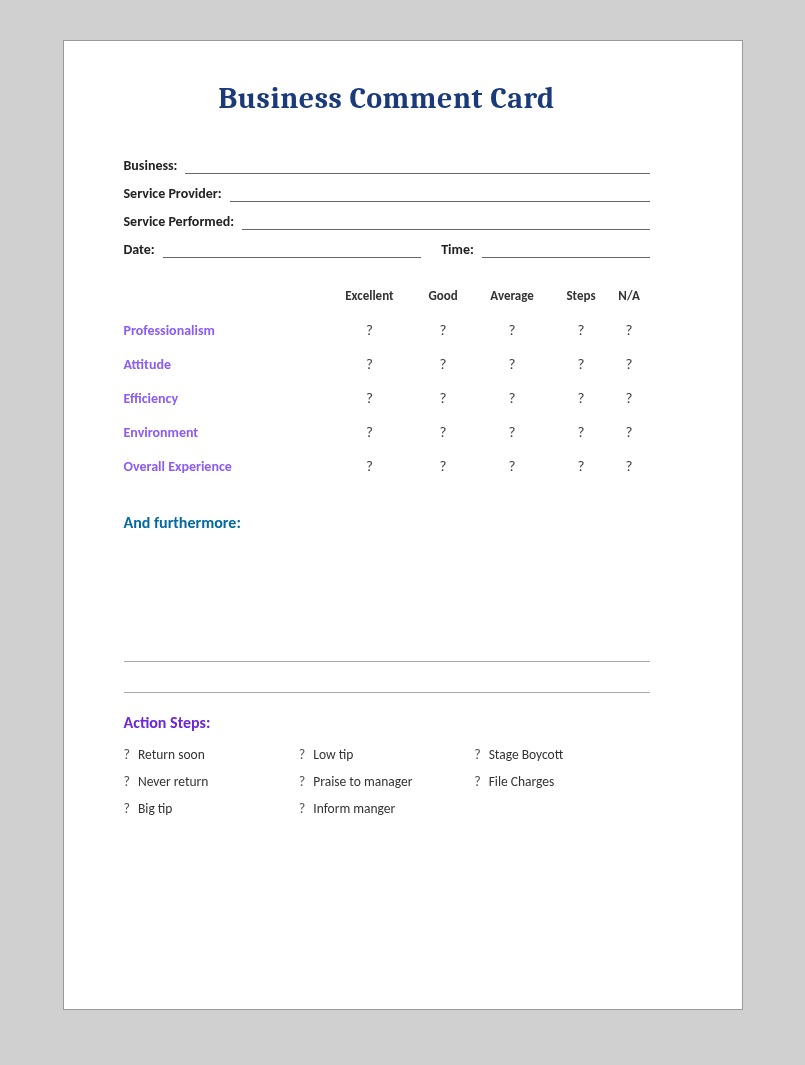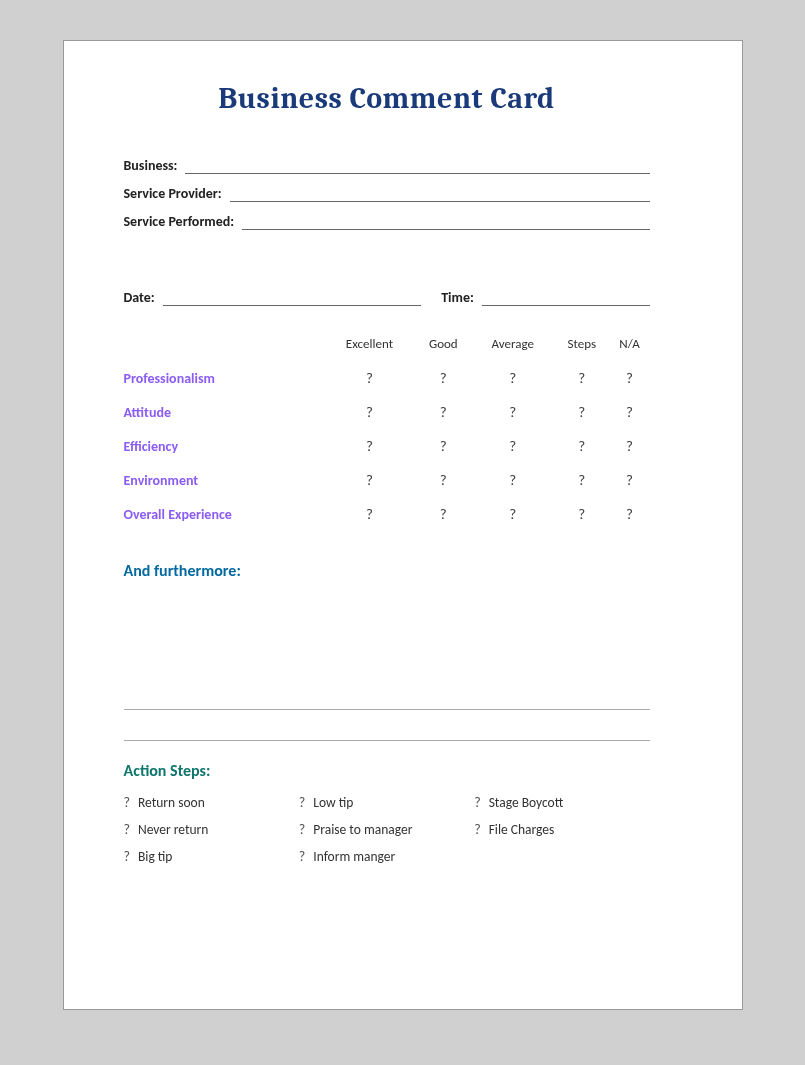--- a/index.html
+++ b/index.html
@@ -49,33 +49,32 @@
     .date-row {
       display: flex;
       align-items: flex-end;
       margin-bottom: 10px;
       gap: 20px;
     }
     .date-group {
       display: flex;
       align-items: flex-end;
       flex: 1;
-      margin-top: 48px;
     }
     .date-group .field-line {
       flex: 1;
     }
     .rating-table {
       width: 100%;
       margin-top: 30px;
       border-collapse: collapse;
     }
     .rating-table th {
       font-size: 13px;
-      font-weight: normal;
+      font-weight: bold;
       color: #333;
       text-align: center;
       padding-bottom: 10px;
     }
     .rating-table th.row-header {
       text-align: left;
       width: 200px;
     }
     .rating-table td {
       text-align: center;
@@ -104,21 +103,21 @@
       margin-bottom: 10px;
     }
     .divider {
       border: none;
       border-top: 1px solid #aaa;
       margin: 30px 0 20px 0;
     }
     .action-steps-label {
       font-size: 16px;
       font-weight: bold;
-      color: #0f766e;
+      color: #6d28d9;
       margin-bottom: 14px;
     }
     .action-grid {
       display: grid;
       grid-template-columns: 1fr 1fr 1fr;
       gap: 10px 0;
     }
     .action-item {
       display: flex;
       align-items: center;

